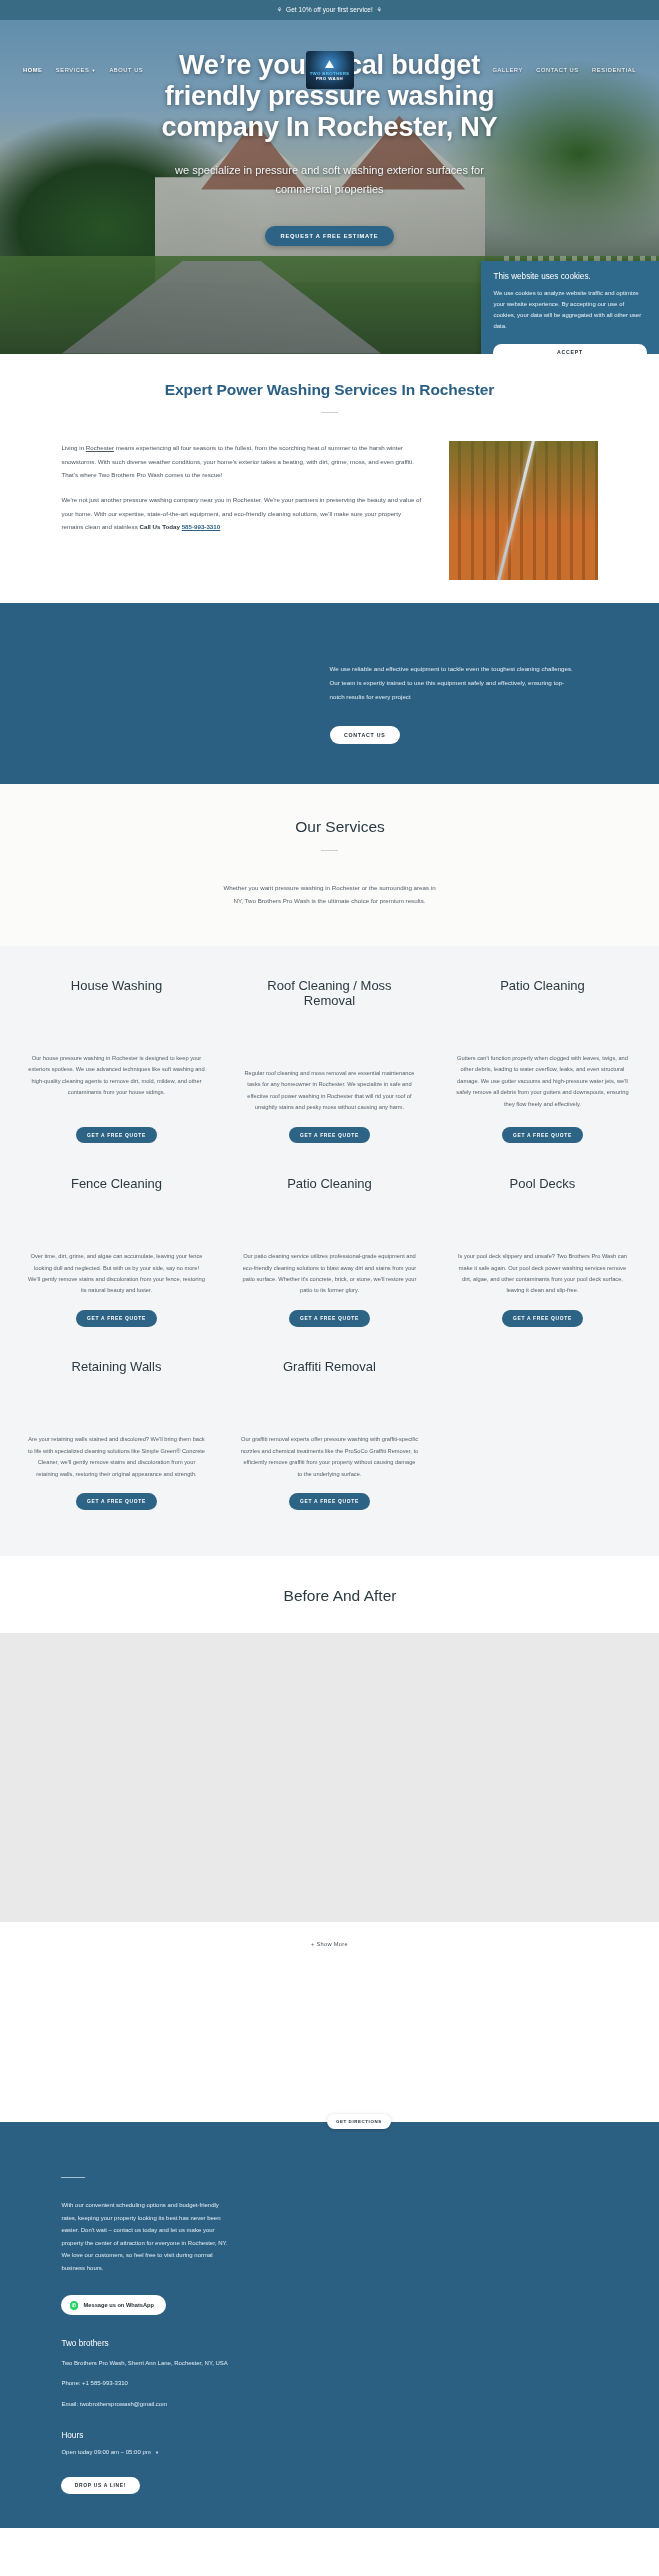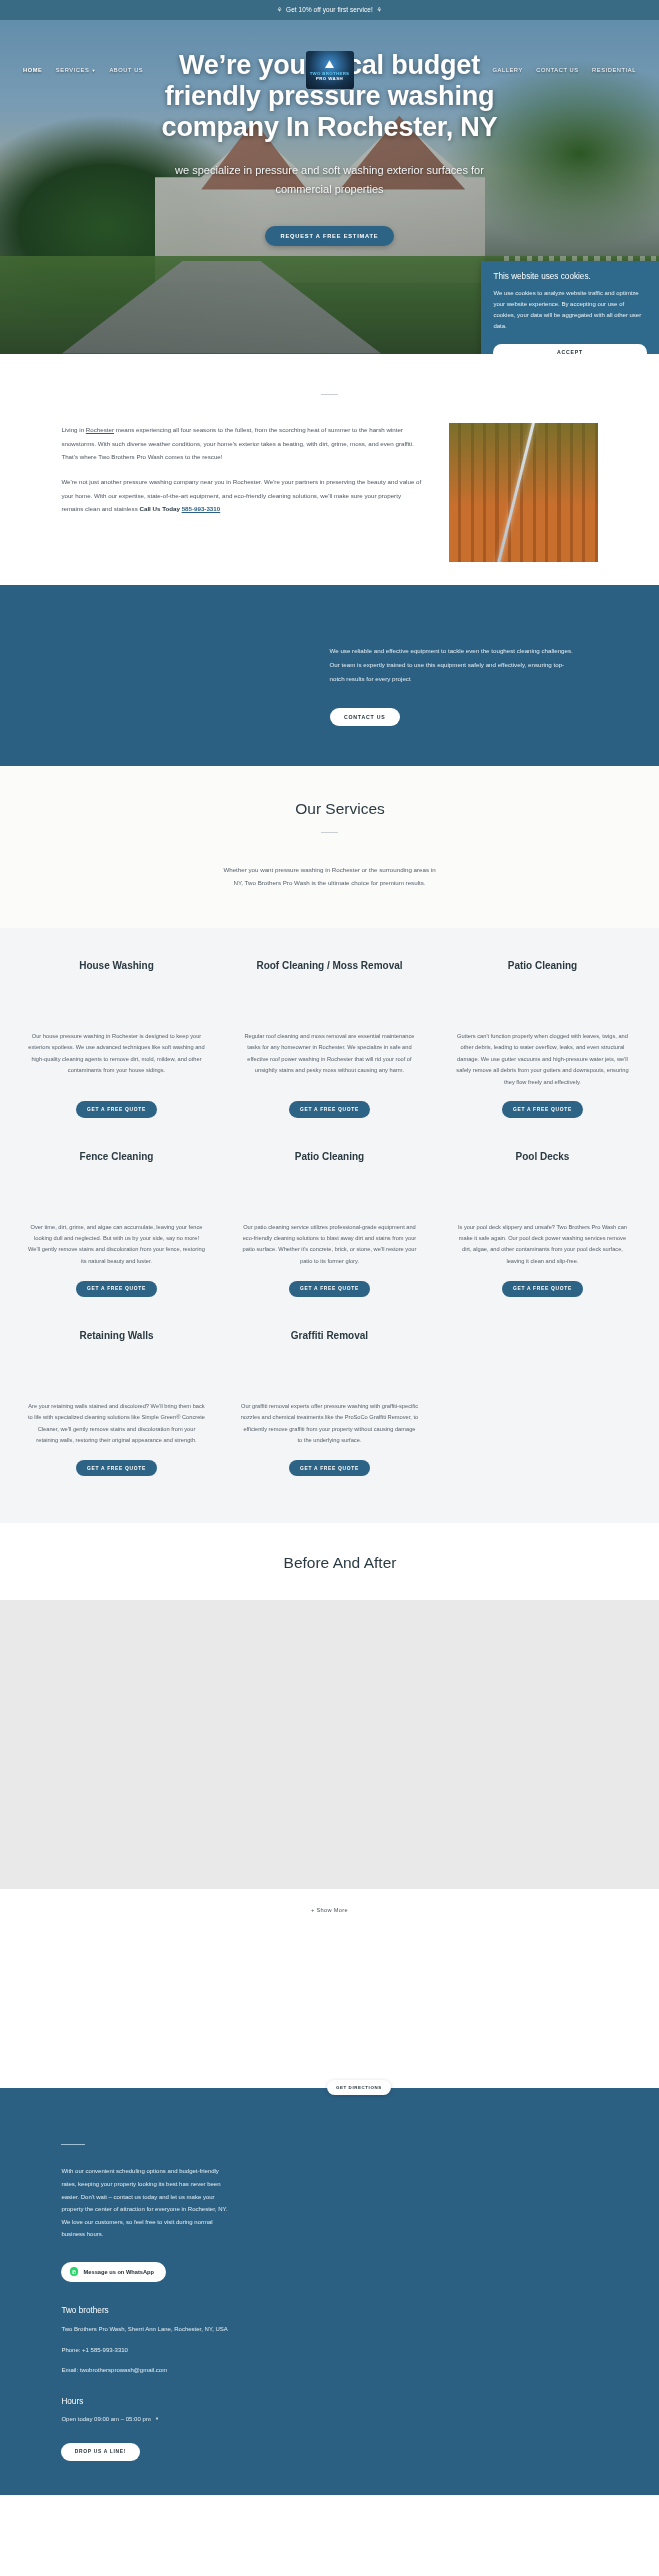--- a/index.html
+++ b/index.html
@@ -275,22 +275,22 @@
     margin: 0 auto;
   }
   .scard {
     width: 33.333%;
     padding: 14.4px 17.5px 18.5px;
     text-align: center;
     display: flex;
     flex-direction: column;
   }
   .scard-title {
-    font-size: 10px;
-    font-weight: 700;
+    font-size: 13px;
+    font-weight: 400;
     color: #2b3a42;
     margin-bottom: 0;
   }
   .scard-media { height: 60px; }
   .scard-desc {
     font-size: 5.7px;
     line-height: 2.0;
     color: #56616b;
     flex: 1;
   }
@@ -450,20 +450,21 @@
 
   <div class="cookie">
     <h4>This website uses cookies.</h4>
     <p>We use cookies to analyze website traffic and optimize your website experience. By accepting our use of cookies, your data will be aggregated with all other user data.</p>
     <button class="btn cookie-accept">ACCEPT</button>
   </div>
 </section>
 
 <section class="expert">
   <div class="wrap">
+    <h2 class="h2-blue">Expert Power Washing Services In Rochester</h2>
     <div class="rule"></div>
     <div class="expert-body">
       <div class="expert-text">
         <p><span>Living in </span><a class="inline">Rochester</a><span> means experiencing all four seasons to the fullest, from the scorching heat of summer to the harsh winter snowstorms. With such diverse weather conditions, your home's exterior takes a beating, with dirt, grime, moss, and even graffiti. That's where Two Brothers Pro Wash comes to the rescue!</span></p>
         <p><span>We're not just another pressure washing company near you in Rochester. We're your partners in preserving the beauty and value of your home. With our expertise, state-of-the-art equipment, and eco-friendly cleaning solutions, we'll make sure your property remains clean and stainless </span><span class="strong">Call Us Today </span><a class="phone-link">585-993-3310</a></p>
       </div>
       <div class="expert-img"></div>
     </div>
   </div>
 </section>

